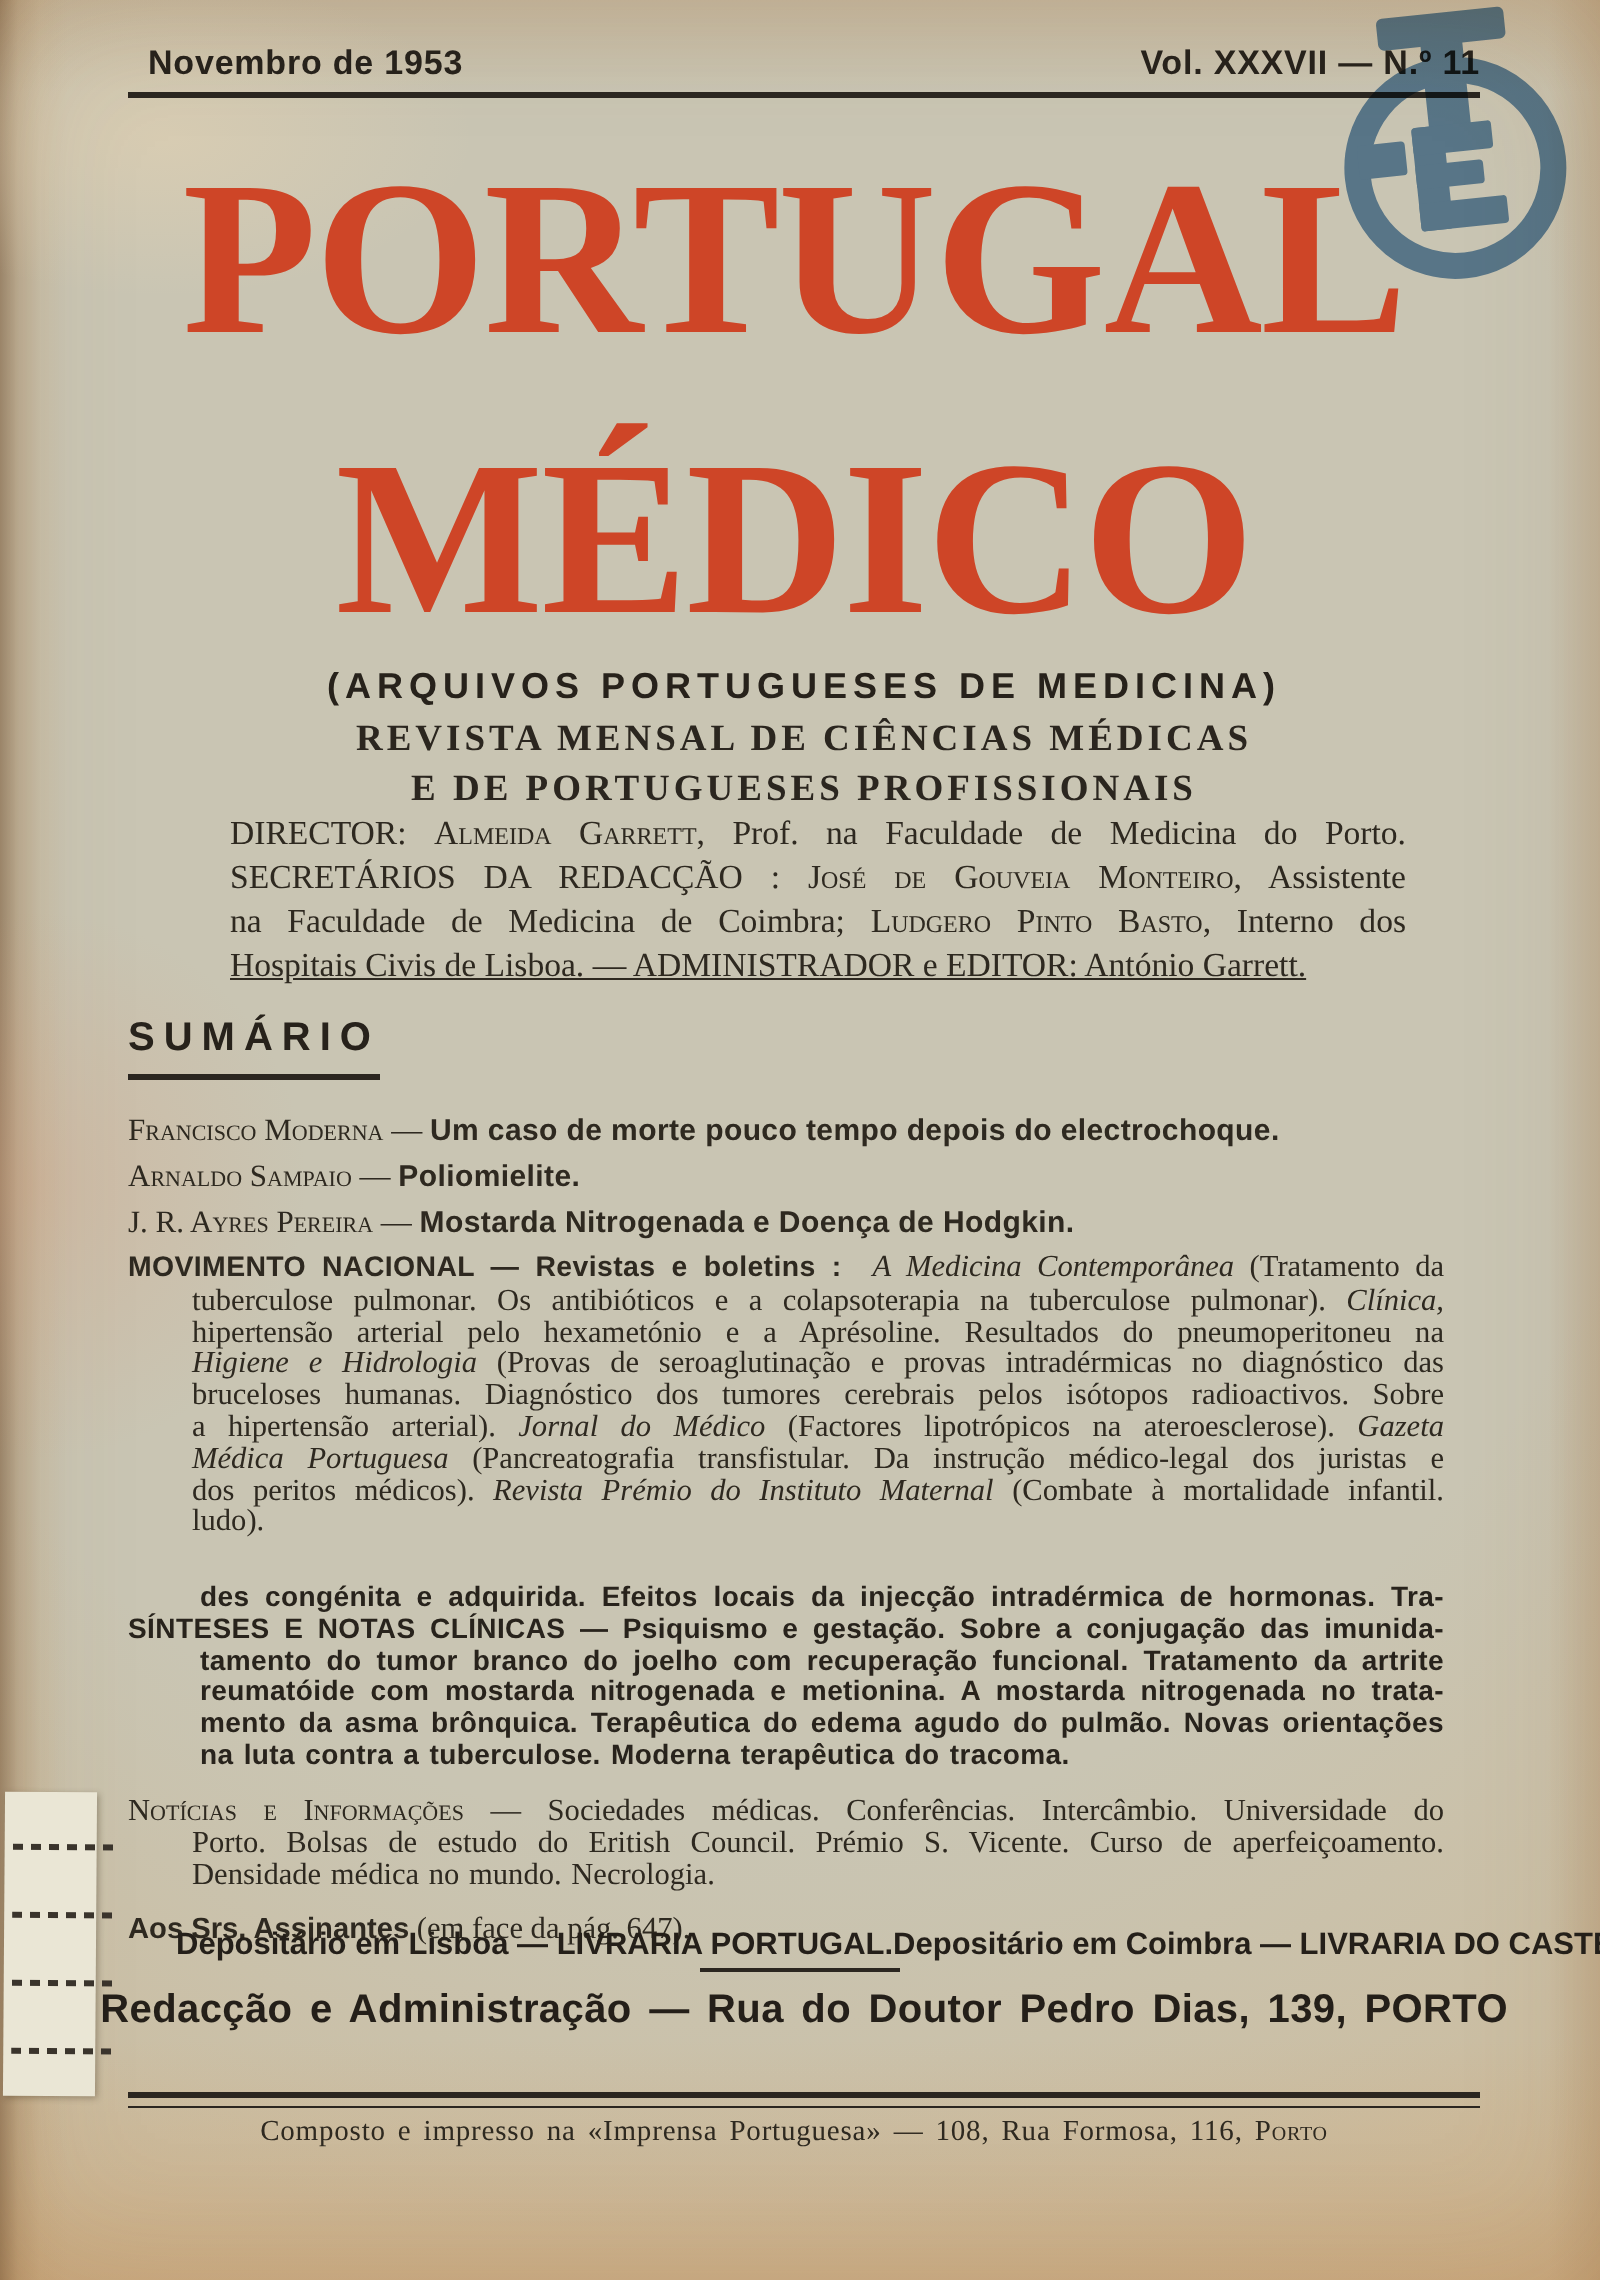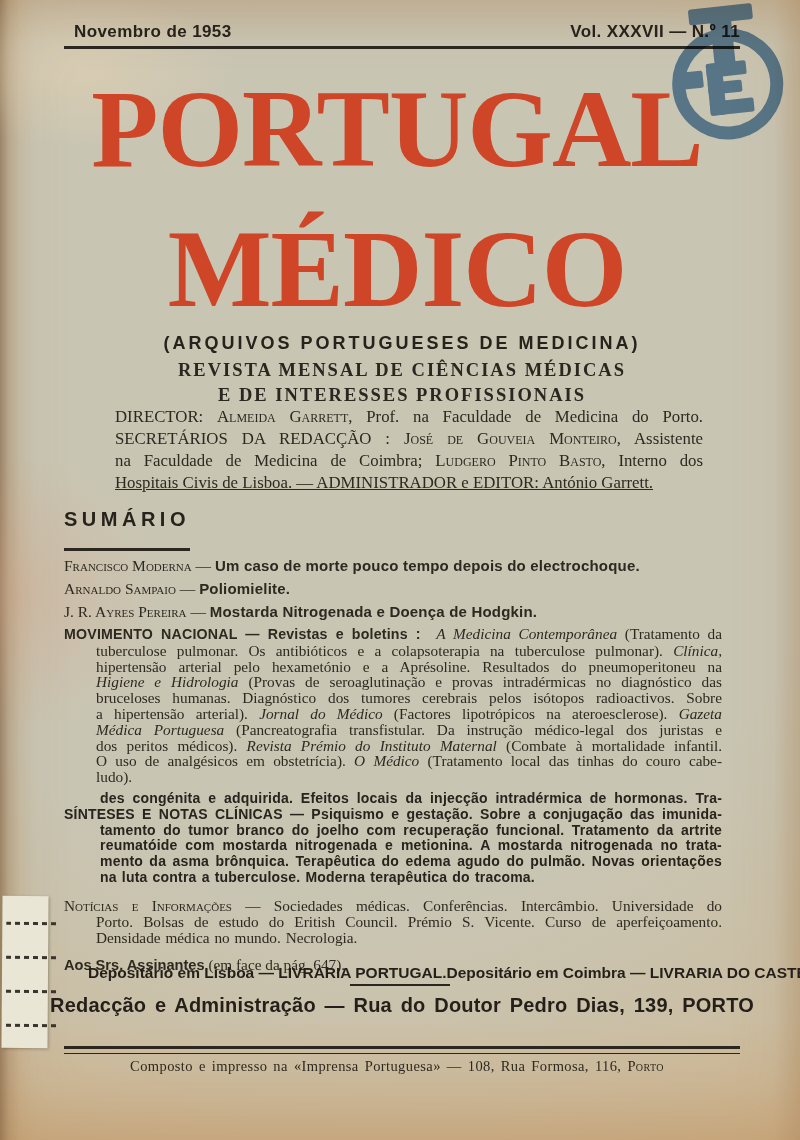--- a/index.html
+++ b/index.html
@@ -34,21 +34,21 @@
   .sub1{font-family:"Liberation Sans",sans-serif;font-weight:bold;font-size:18px;letter-spacing:3px;text-align:center;color:#27221b;}
   .sub2{font-weight:bold;font-size:18.5px;letter-spacing:2px;text-align:center;color:#2b261f;}
 
   
   .masthead{font-size:16.8px;line-height:22px;width:588px;}
   .sc{font-variant:small-caps;}
   .bs{font-family:"Liberation Sans",sans-serif;font-weight:bold;}
 
   
   .sumario-h{font-family:"Liberation Sans",sans-serif;font-weight:bold;font-size:20px;letter-spacing:4.5px;
-             border-bottom:3px solid #2b2620;padding-bottom:18px;color:#27221b;}
+             border-bottom:3px solid #2b2620;padding-bottom:7px;color:#27221b;}
   .articles{width:664px;}
   .articles .art{font-size:15.5px;line-height:16px;margin-bottom:7px;white-space:nowrap;}
   .articles .bs{font-size:15px;letter-spacing:.2px;}
 
   .para{width:658px;font-size:15.3px;line-height:15.8px;word-spacing:1px;}
   .para .bs{font-size:14.2px;letter-spacing:.2px;}
   .pline{text-align:justify;text-align-last:justify;}
   .pline.last{text-align-last:left;}
   .hang .pline:not(.first){margin-left:32px;}
   .sint{font-family:"Liberation Sans",sans-serif;font-weight:bold;font-size:14px;letter-spacing:.2px;color:#28231c;}
@@ -93,21 +93,21 @@
         <rect x="46" y="58" width="16" height="52" rx="2"></rect>
         <rect x="46" y="58" width="40" height="14" rx="2"></rect>
         <rect x="46" y="77" width="34" height="12" rx="2"></rect>
         <rect x="46" y="96" width="44" height="14" rx="2"></rect>
       </g>
     </svg>
   </div>
 
   <div class="abs sub1" style="left:44px;top:333px;width:716px;">(ARQUIVOS PORTUGUESES DE MEDICINA)</div>
   <div class="abs sub2" style="left:44px;top:360px;width:716px;">REVISTA MENSAL DE CIÊNCIAS MÉDICAS</div>
-  <div class="abs sub2" style="left:44px;top:385px;width:716px;">E DE INTERESSES PROFISSIONAIS</div>
+  <div class="abs sub2" style="left:44px;top:385px;width:716px;">E DE PORTUGUESES PROFISSIONAIS</div>
 
   <div class="abs masthead mast" style="left:115px;top:406px;">
       <div class="pline first">DIRECTOR: <span class="sc">Almeida Garrett</span>, Prof. na Faculdade de Medicina do Porto.</div>
       <div class="pline">SECRETÁRIOS DA REDACÇÃO : <span class="sc">José de Gouveia Monteiro</span>, Assistente</div>
       <div class="pline">na Faculdade de Medicina de Coimbra; <span class="sc">Ludgero Pinto Basto</span>, Interno dos</div>
       <div class="pline last">Hospitais Civis de Lisboa. — ADMINISTRADOR e EDITOR: António Garrett.</div>
     </div>
 
   <div class="abs" style="left:64px;top:508px;">
     <span class="sumario-h">SUMÁRIO</span>
@@ -121,21 +121,20 @@
 
   <div class="abs para hang" style="left:64px;top:626px;">
       <div class="pline first"><b class="bs">MOVIMENTO NACIONAL — Revistas e boletins :</b>&nbsp; <i>A Medicina Contemporânea</i> (Tratamento da</div>
       <div class="pline">tuberculose pulmonar. Os antibióticos e a colapsoterapia na tuberculose pulmonar). <i>Clínica,</i></div>
       <div class="pline">hipertensão arterial pelo hexametónio e a Aprésoline. Resultados do pneumoperitoneu na</div>
       <div class="pline"><i>Higiene e Hidrologia</i> (Provas de seroaglutinação e provas intradérmicas no diagnóstico das</div>
       <div class="pline">bruceloses humanas. Diagnóstico dos tumores cerebrais pelos isótopos radioactivos. Sobre</div>
       <div class="pline">a hipertensão arterial). <i>Jornal do Médico</i> (Factores lipotrópicos na ateroesclerose). <i>Gazeta</i></div>
       <div class="pline"><i>Médica Portuguesa</i> (Pancreatografia transfistular. Da instrução médico-legal dos juristas e</div>
       <div class="pline">dos peritos médicos). <i>Revista Prémio do Instituto Maternal</i> (Combate à mortalidade infantil.</div>
-      <div class="pline">O uso de analgésicos em obstetrícia). <i>O Médico</i> (Tratamento local das tinhas do couro cabe-</div>
       <div class="pline last">ludo).</div>
     </div>
 
   <div class="abs para sint" style="left:64px;top:791px;">
       <div class="pline">des congénita e adquirida. Efeitos locais da injecção intradérmica de hormonas. Tra-</div>
       <div class="pline first">SÍNTESES E NOTAS CLÍNICAS — Psiquismo e gestação. Sobre a conjugação das imunida-</div>
       <div class="pline">tamento do tumor branco do joelho com recuperação funcional. Tratamento da artrite</div>
       <div class="pline">reumatóide com mostarda nitrogenada e metionina. A mostarda nitrogenada no trata-</div>
       <div class="pline">mento da asma brônquica. Terapêutica do edema agudo do pulmão. Novas orientações</div>
       <div class="pline last">na luta contra a tuberculose. Moderna terapêutica do tracoma.</div>

